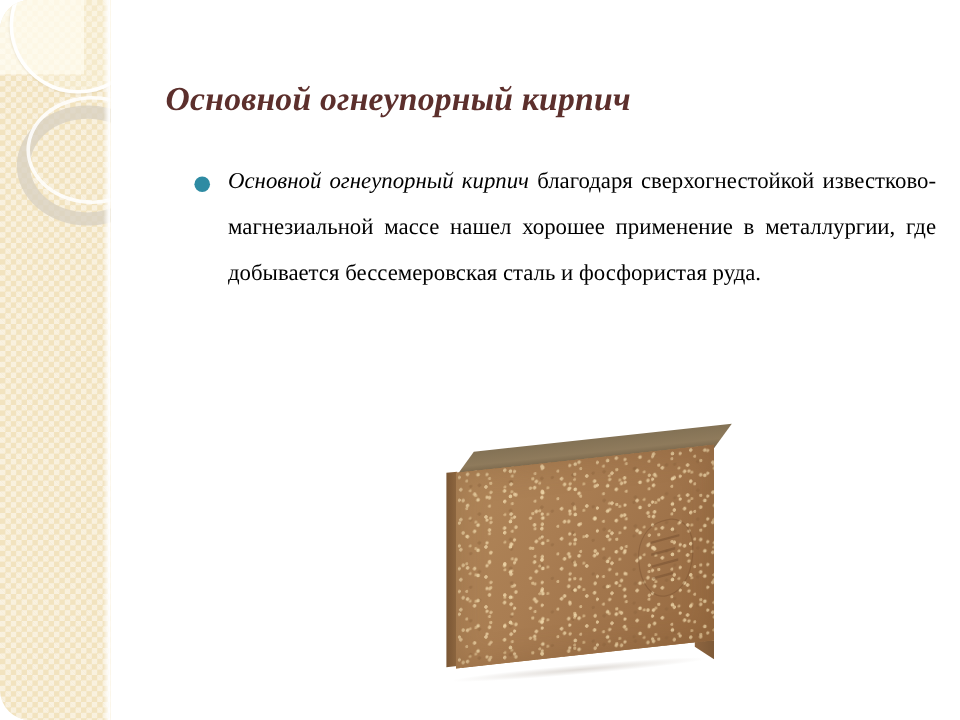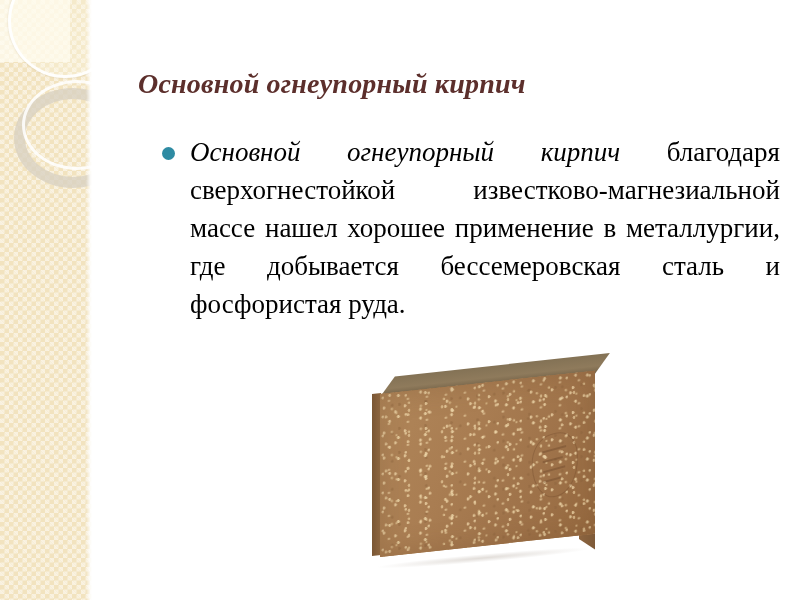--- a/index.html
+++ b/index.html
@@ -14,20 +14,21 @@
     background: #ffffff;
     font-family: "Liberation Serif", "DejaVu Serif", serif;
   }
 
   .slide {
     position: relative;
     width: 800px;
     height: 600px;
     background: #ffffff;
     overflow: hidden;
+    border-radius: 25px;
   }
 
   
   .deco-band {
     position: absolute;
     left: 0;
     top: 0;
     width: 92px;
     height: 600px;
     background-color: #f2e3bf;
@@ -121,21 +122,21 @@
     position: absolute;
     left: 2px;
     top: 14px;
     width: 13px;
     height: 13px;
     border-radius: 50%;
     background: #2e8ba3;
   }
   .bullet-text {
     font-family: "Liberation Serif", "DejaVu Serif", serif;
-    font-size: 27px;
+    font-size: 19px;
     line-height: 38px;
     color: #000000;
     text-align: justify;
     text-justify: inter-word;
     margin: 0;
   }
   .bullet-text .lead {
     font-style: italic;
   }
 

